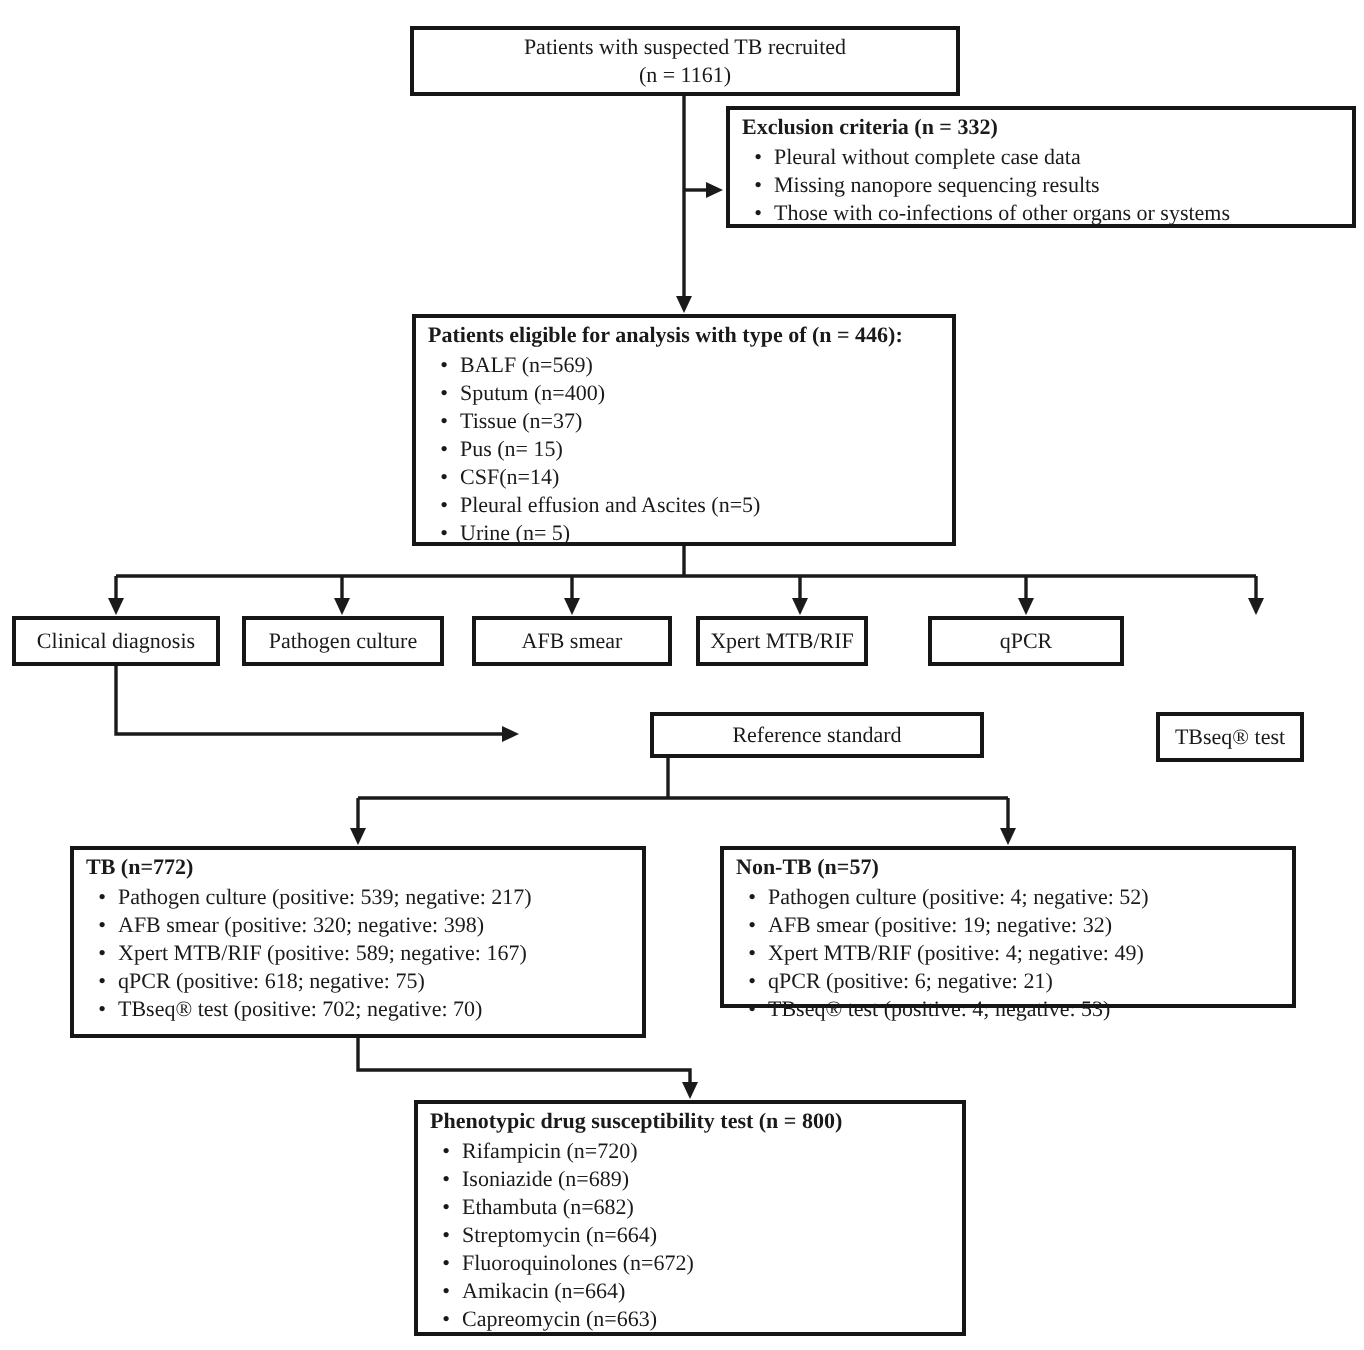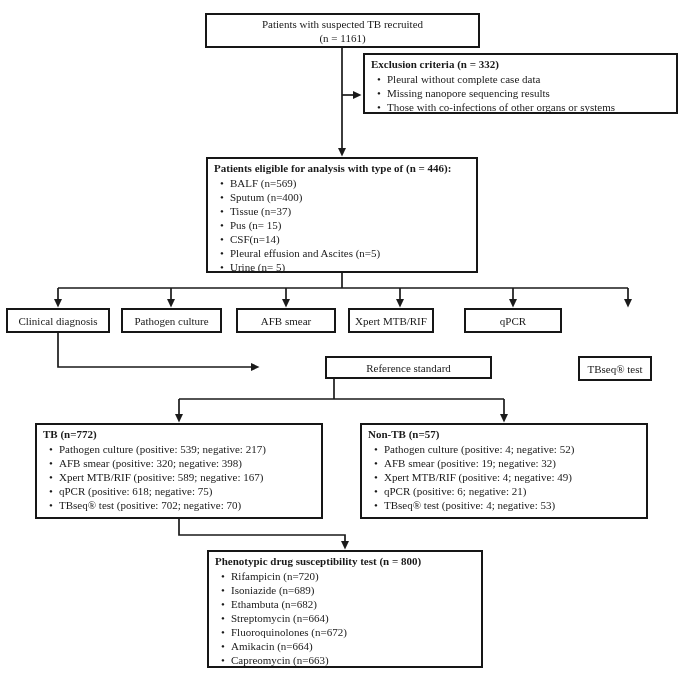--- a/index.html
+++ b/index.html
@@ -178,21 +178,21 @@
           <span class="dot">•</span>
           <span class="btxt">qPCR (positive: 618; negative: 75)</span>
         </div>
         <div class="bullet-row">
           <span class="dot">•</span>
           <span class="btxt">TBseq® test (positive: 702; negative: 70)</span>
         </div>
       </div>
   </div>
 
-  <div class="box list-box" style="left:360px;top:423px;width:288px;height:96px;">
+  <div class="box list-box" style="left:360px;top:423px;width:288px;height:81px;">
     <div class="bt center">Non-TB (n=57)</div>
     <div>
         <div class="bullet-row">
           <span class="dot">•</span>
           <span class="btxt">Pathogen culture (positive: 4; negative: 52)</span>
         </div>
         <div class="bullet-row">
           <span class="dot">•</span>
           <span class="btxt">AFB smear (positive: 19; negative: 32)</span>
         </div>

